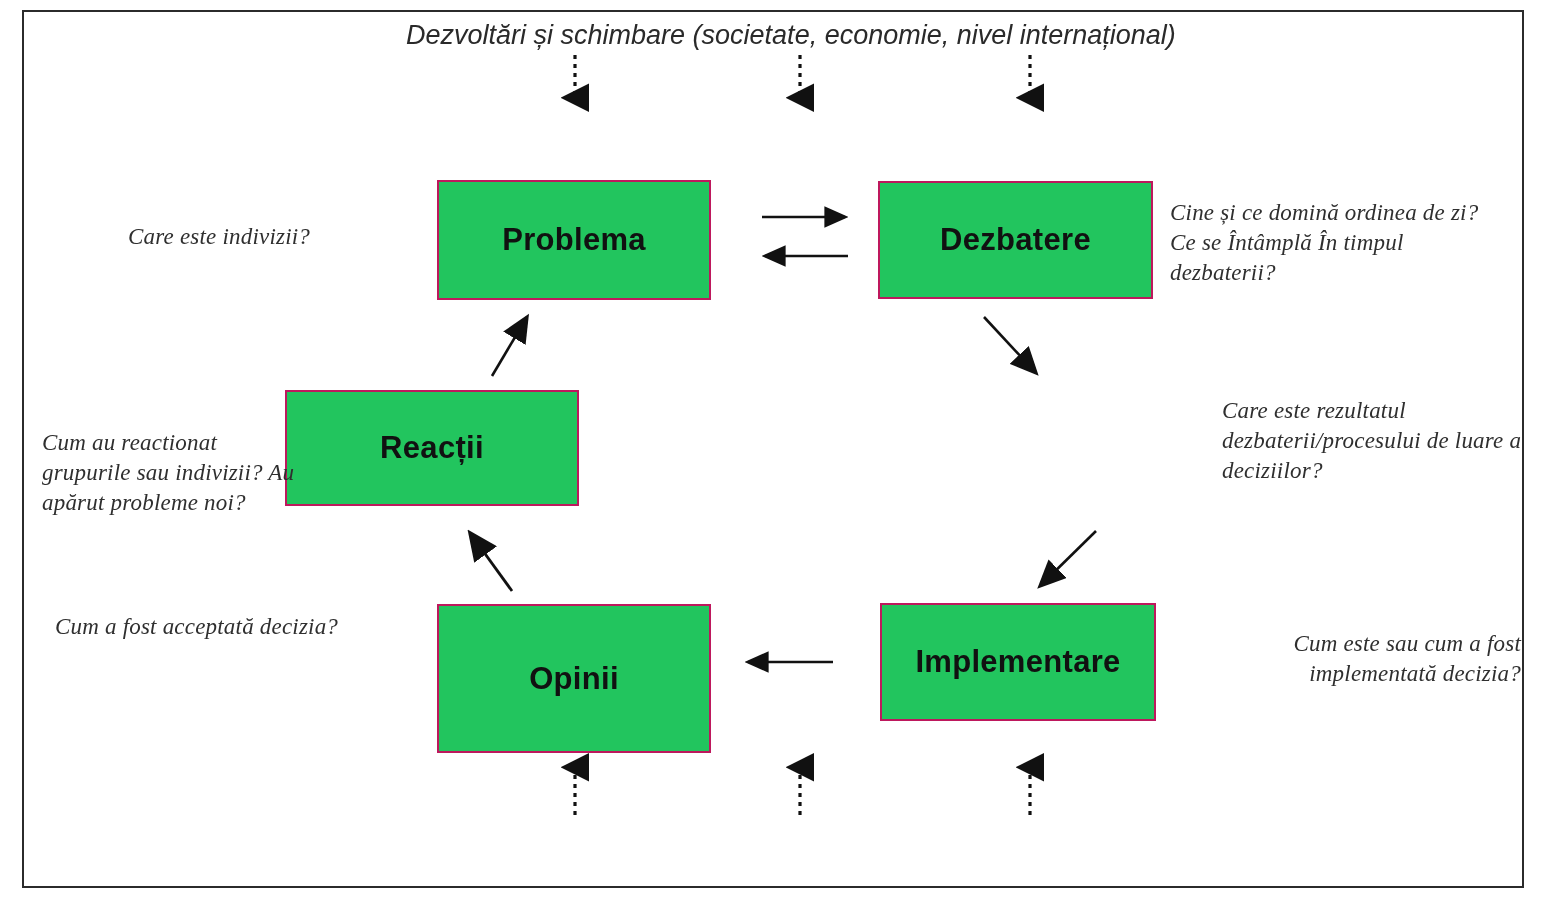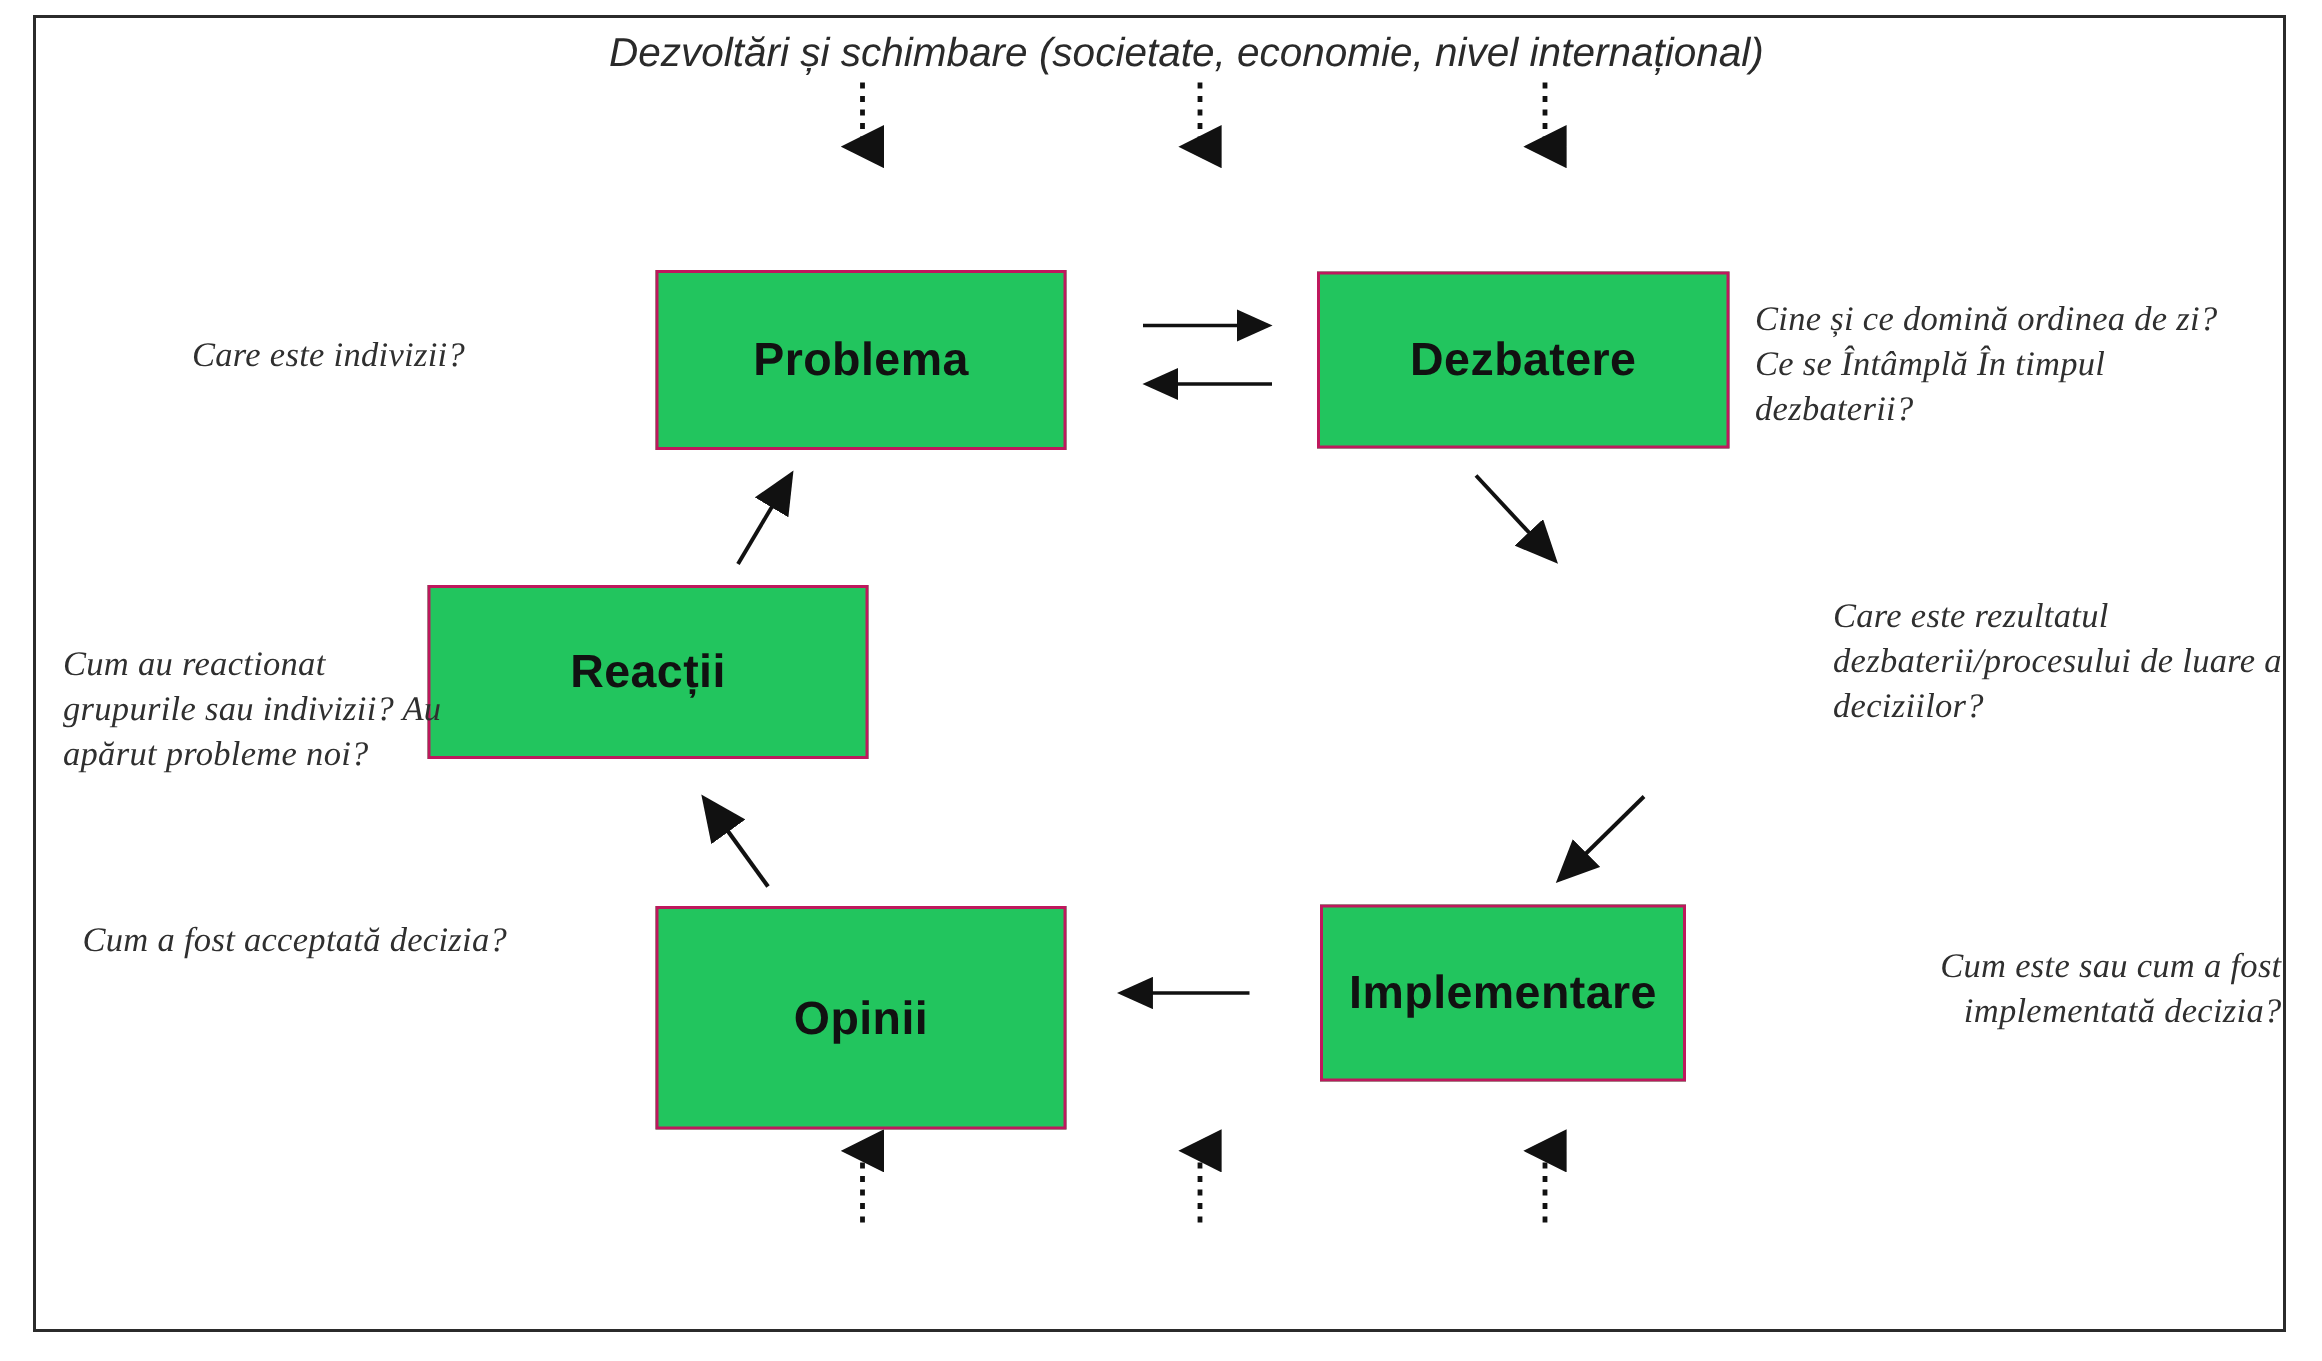--- a/index.html
+++ b/index.html
@@ -44,21 +44,21 @@
     font-weight: 700;
     color: #111111;
     letter-spacing: 0.3px;
     white-space: nowrap;
   }
   .node.n-problema { left: 437px;  top: 180px; width: 274px; height: 120px; }
   .node.n-dezbatere{ left: 878px;  top: 181px; width: 275px; height: 118px; }
   .node.n-reactii  { left: 285px;  top: 390px; width: 294px; height: 116px; }
   .node.n-decizie  { left: 961px;  top: 390px; width: 251px; height: 116px; }
   .node.n-opinii   { left: 437px;  top: 604px; width: 274px; height: 149px; }
-  .node.n-implementare { left: 880px; top: 603px; width: 244px; height: 118px; }
+  .node.n-implementare { left: 880px; top: 603px; width: 276px; height: 118px; }
 
   
   .annot {
     position: absolute;
     font-family: Liberation Serif, serif;
     font-style: italic;
     font-size: 23px;
     line-height: 30px;
     color: #2f2f2f;
     letter-spacing: 0.2px;

